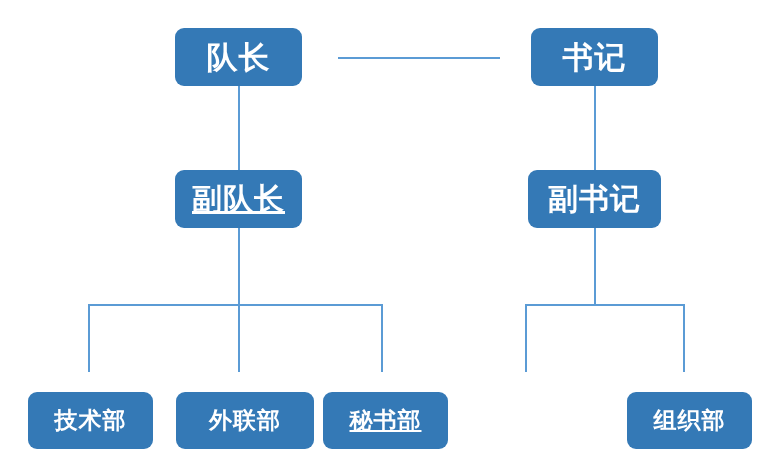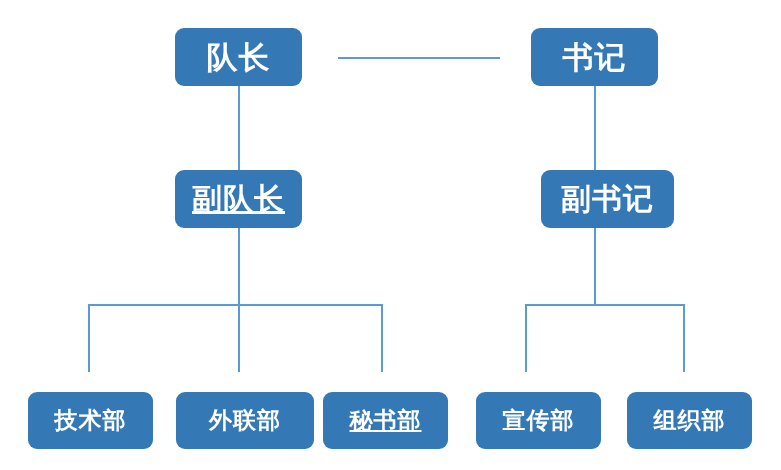--- a/index.html
+++ b/index.html
@@ -52,19 +52,18 @@
     <div class="connector v" style="left: 88px; top: 304px; height: 68px; background: rgb(91, 155, 213);"></div>
     <div class="connector v" style="left: 238px; top: 304px; height: 68px; background: rgb(91, 155, 213);"></div>
     <div class="connector v" style="left: 381px; top: 304px; height: 68px; background: rgb(91, 155, 213);"></div>
     <div class="connector v" style="left: 594px; top: 228px; height: 76px; background: rgb(91, 155, 213);"></div>
     <div class="connector h" style="left: 525px; top: 304px; width: 159px; background: rgb(91, 155, 213);"></div>
     <div class="connector v" style="left: 525px; top: 304px; height: 68px; background: rgb(91, 155, 213);"></div>
     <div class="connector v" style="left: 683px; top: 304px; height: 68px; background: rgb(91, 155, 213);"></div>
     <div class="node node-lvl1" style="left: 175px; top: 28px; width: 127px; height: 58px; background: rgb(52, 121, 182); color: rgb(255, 255, 255); text-align: center;">队长</div>
     <div class="node node-lvl1" style="left: 531px; top: 28px; width: 127px; height: 58px; background: rgb(52, 121, 182); color: rgb(255, 255, 255);">书记</div>
     <div class="node node-lvl2" style="left: 175px; top: 170px; width: 127px; height: 58px; background: rgb(52, 121, 182); color: rgb(255, 255, 255); text-decoration: underline;">副队长</div>
-    <div class="node node-lvl2" style="left: 528px; top: 170px; width: 133px; height: 58px; background: rgb(52, 121, 182); color: rgb(255, 255, 255); margin-left: 13px;">副书记</div>
+    <div class="node node-lvl2" style="left: 528px; top: 170px; width: 133px; height: 58px; background: rgb(52, 121, 182); color: rgb(255, 255, 255);">副书记</div>
     <div class="node node-lvl3" style="left: 28px; top: 392px; width: 125px; height: 57px; background: rgb(52, 121, 182); color: rgb(255, 255, 255);">技术部</div>
     <div class="node node-lvl3" style="left: 176px; top: 392px; width: 138px; height: 57px; background: rgb(52, 121, 182); color: rgb(255, 255, 255);">外联部</div>
     <div class="node node-lvl3" style="left: 323px; top: 392px; width: 125px; height: 57px; background: rgb(52, 121, 182); color: rgb(255, 255, 255); text-decoration: underline;">秘书部</div>
-    <div class="node node-lvl3" style="left: 476px; top: 392px; width: 125px; height: 57px; background: rgb(52, 121, 182); color: rgb(255, 255, 255);">宣传部</div>
     <div class="node node-lvl3" style="left: 627px; top: 392px; width: 125px; height: 57px; background: rgb(52, 121, 182); color: rgb(255, 255, 255);">组织部</div>
   </div>
 
 </body></html>

